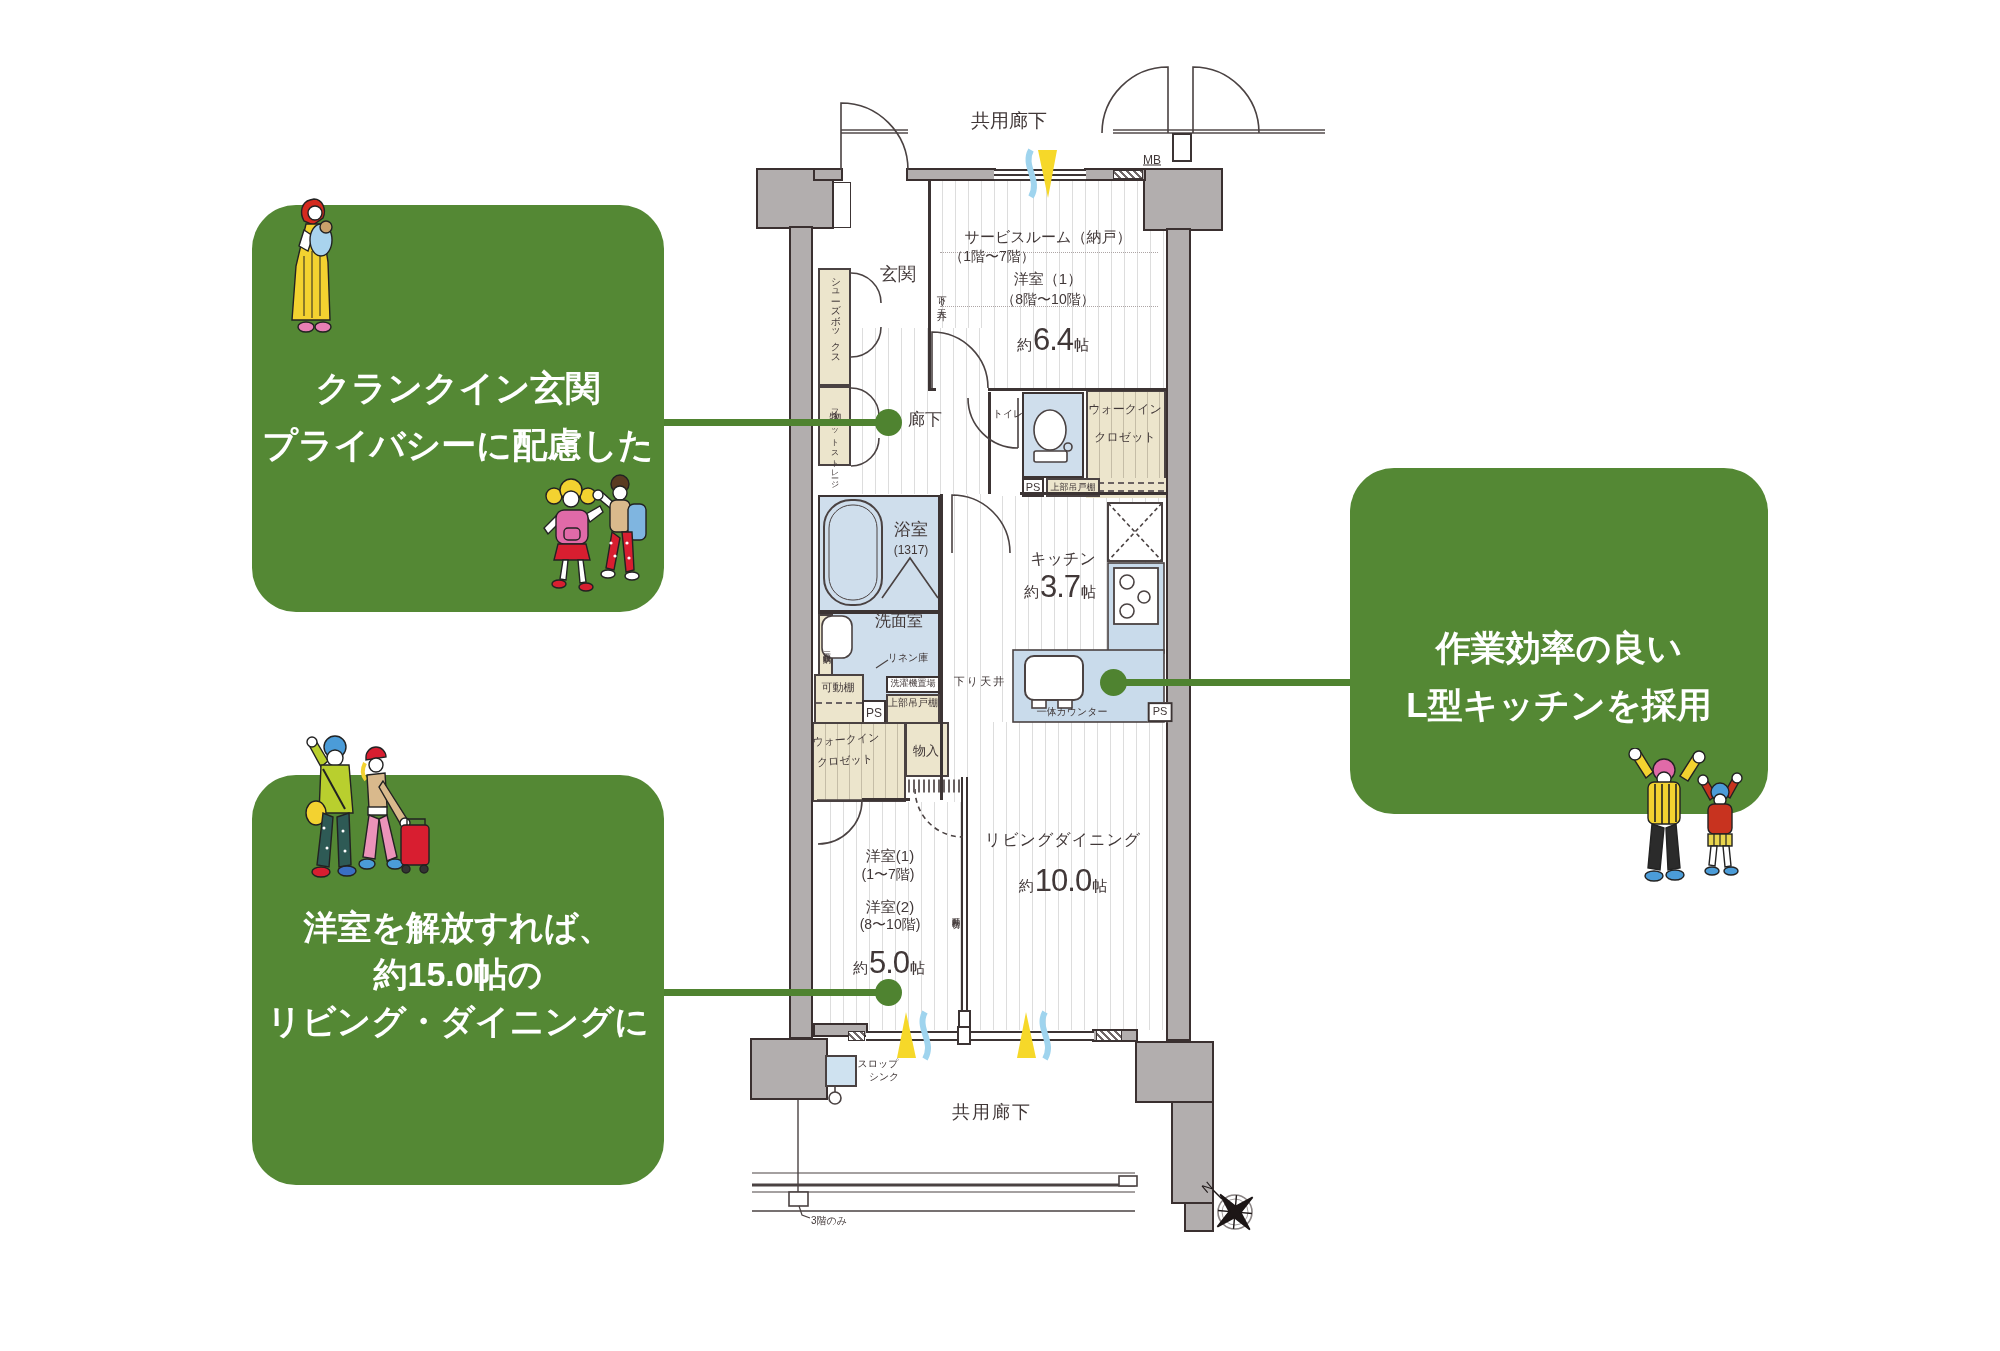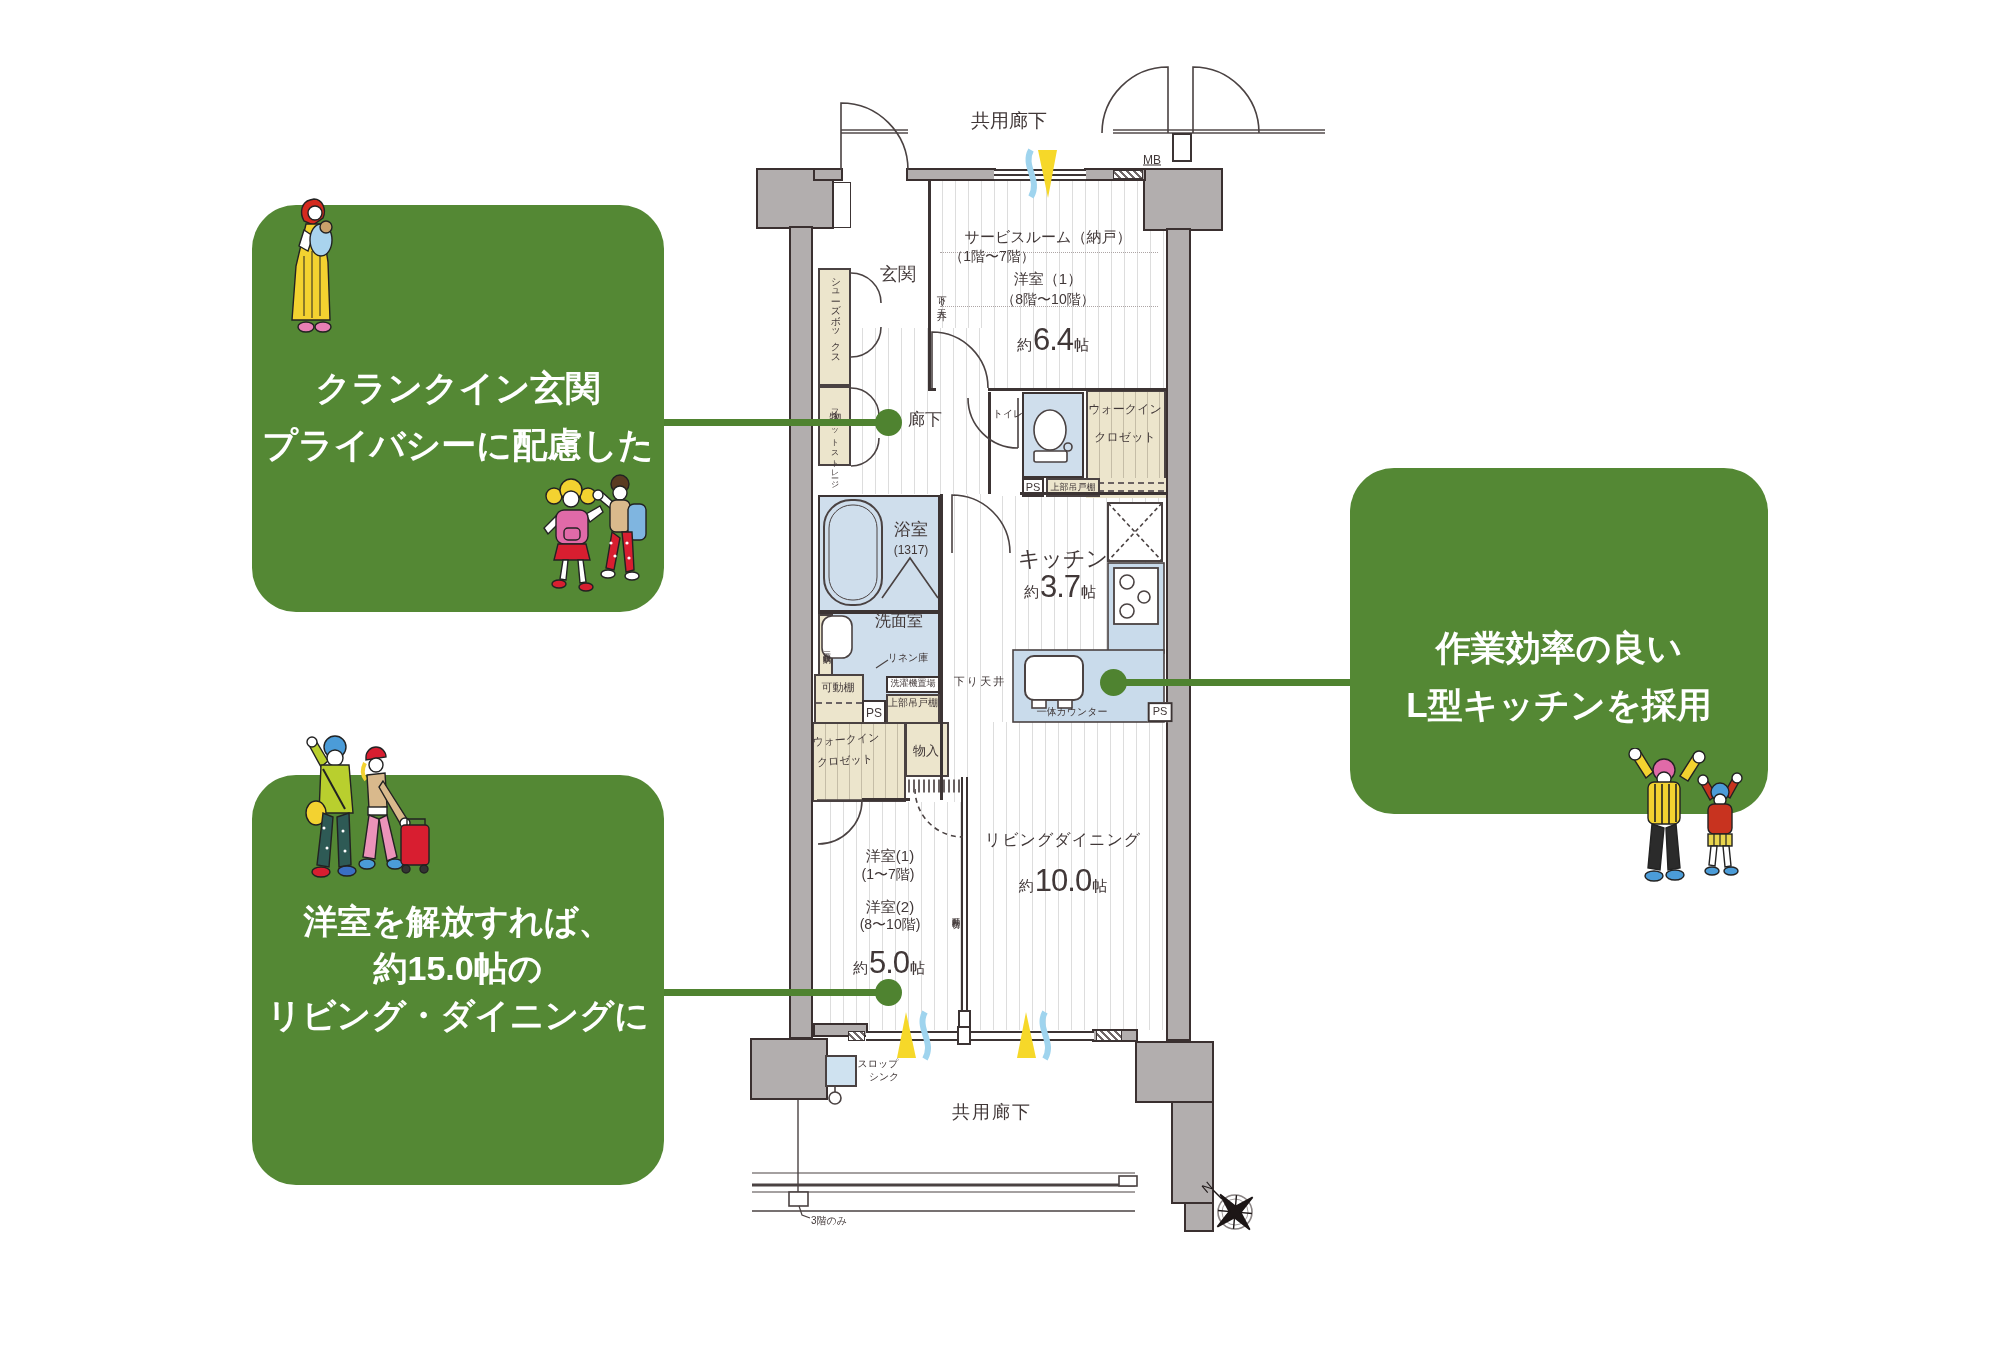--- a/index.html
+++ b/index.html
@@ -256,21 +256,21 @@
   <div class="lbl" style="left:911px;top:530px;font-size:17px;">浴室</div>
   <div class="lbl" style="left:911px;top:550px;font-size:12px;">(1317)</div>
   <div class="lbl" style="left:899px;top:621px;font-size:16px;">洗面室</div>
   <div class="lbl" style="left:908px;top:658px;font-size:10px;">リネン庫</div>
   <div class="lbl vert" style="left:826px;top:648px;font-size:8px;">三面鏡収納</div>
   <div class="lbl" style="left:838px;top:688px;font-size:11px;">可動棚</div>
   <div class="lbl" style="left:913px;top:684px;font-size:9px;">洗濯機置場</div>
   <div class="lbl" style="left:913px;top:703px;font-size:10px;">上部吊戸棚</div>
   <div class="lbl" style="left:874px;top:713px;font-size:12px;">PS</div>
 
-  <div class="lbl" style="left:1063px;top:559px;font-size:22px;">キッチン</div>
+  <div class="lbl" style="left:1063px;top:559px;font-size:16px;">キッチン</div>
   <div class="area" style="left:1060px;top:587px;">
     <span class="sm">約</span>
     <span class="big">3.7</span>
     <span class="sm">帖</span>
   </div>
   <div class="lbl" style="left:1072px;top:712px;font-size:10px;">一体カウンター</div>
   <div class="lbl" style="left:980px;top:682px;font-size:11px;letter-spacing:2px;">下り天井</div>
   <div class="lbl" style="left:1160px;top:712px;font-size:11px;background:#fff;border:2px solid #3c3434;padding:1px 3px;">PS</div>
 
   <div class="lbl" style="left:846px;top:740px;font-size:11px;transform:translate(-50%,-50%) rotate(-4deg);">ウォークイン</div>
@@ -309,21 +309,21 @@
 <div class="cdot" style="left:875px;top:979px;"></div>
 
 <div class="callout" style="left:252px;top:205px;width:412px;height:407px;">
   <div class="ctext" style="top:155px;">
     <div>クランクイン玄関</div>
     <div>プライバシーに配慮した</div>
   </div>
 </div>
 
 <div class="callout" style="left:252px;top:775px;width:412px;height:410px;">
-  <div class="ctext" style="top:123px;font-size:34px;line-height:1.38;">
+  <div class="ctext" style="top:129px;font-size:34px;line-height:1.38;">
     <div>洋室を解放すれば、</div>
     <div>約15.0帖の</div>
     <div>リビング・ダイニングに</div>
   </div>
 </div>
 
 <div class="callout" style="left:1350px;top:468px;width:418px;height:346px;">
   <div class="ctext" style="top:152px;">
     <div>作業効率の良い</div>
     <div>L型キッチンを採用</div>

